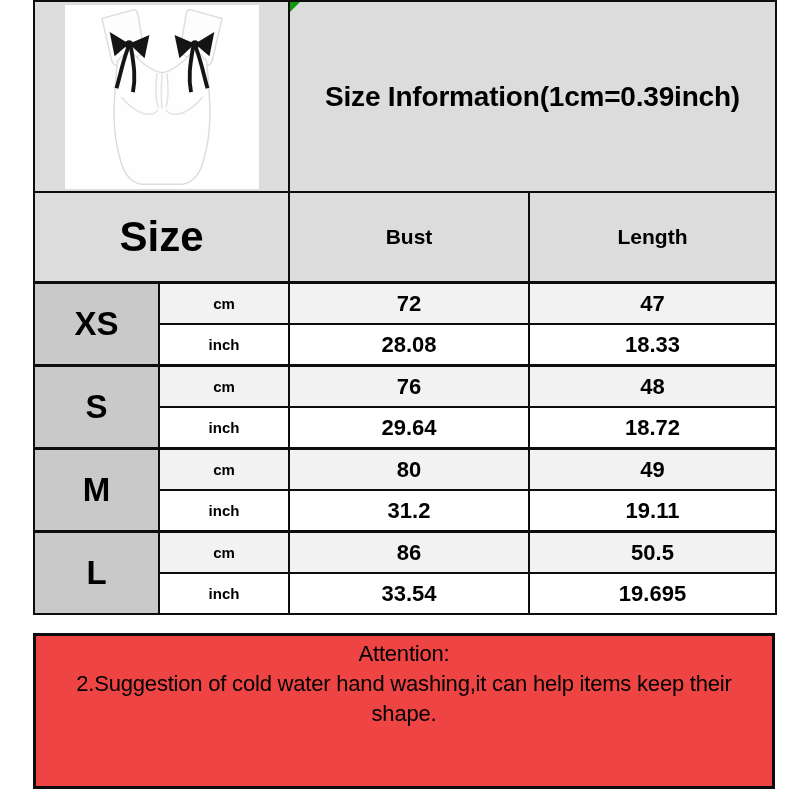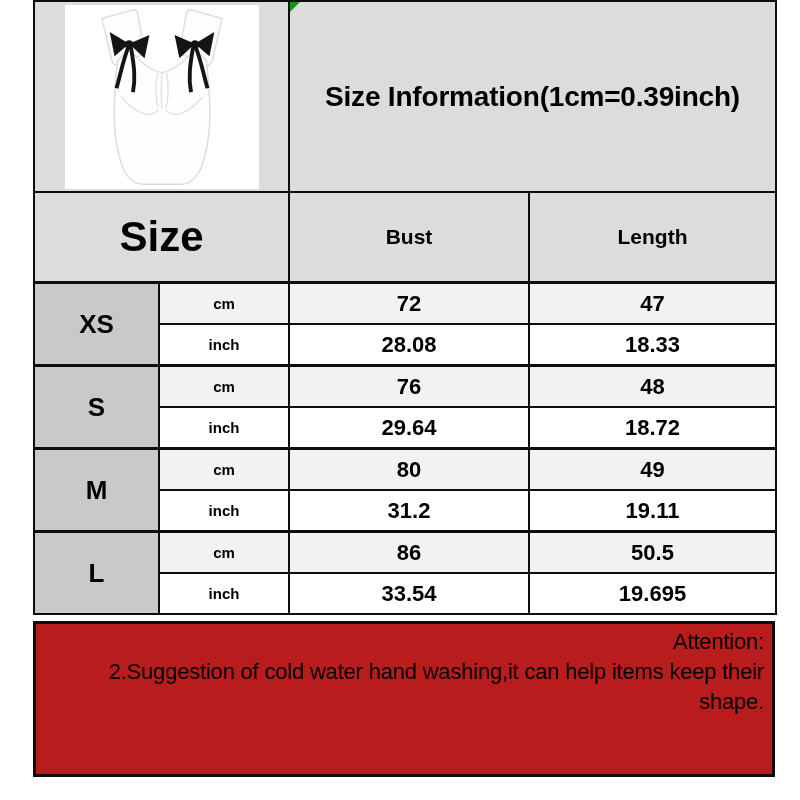--- a/index.html
+++ b/index.html
@@ -22,29 +22,29 @@
   .title-text { font-weight:bold; font-size:28px; letter-spacing:-0.2px; }
   .corner-tri { position:absolute; left:0; top:0; width:0; height:0;
                 border-top:10px solid #0a9a0a; border-right:10px solid transparent; }
 
   tr.header-row td { height:88px; border-bottom-width:3px; background:#dcdcdc; font-weight:bold; }
   td.hsize { font-size:42px; }
   td.hbust, td.hlength { font-size:21px; }
 
   tr.data td { height:39px; }
   tr.group-start td { border-top-width:3px; }
-  td.size-label { background:#c9c9c9; font-weight:bold; font-size:26px; }
+  td.size-label { background:#c9c9c9; font-weight:bold; font-size:33px; }
   tr.cm-row td.unit, tr.cm-row td.val { background:#f2f2f2; }
   tr.inch-row td.unit, tr.inch-row td.val { background:#ffffff; }
   td.unit { font-weight:bold; font-size:15px; }
   td.val  { font-weight:700; font-size:22px; }
 
-  .attention { margin-top:6px; box-sizing:border-box; width:742px; height:156px;
-               border:3px solid #0d0d0d; background:#b91c1c; padding:3px 8px 0 8px;
-               font-size:22px; line-height:1.36; letter-spacing:-0.2px; text-align:right; }
+  .attention { margin-top:18px; box-sizing:border-box; width:742px; height:156px;
+               border:3px solid #0d0d0d; background:#ef4444; padding:3px 8px 0 8px;
+               font-size:22px; line-height:1.36; letter-spacing:-0.2px; text-align:center; }
   .attention div { margin:0; }
 
   svg .thin { fill:none; stroke:#e2e2e2; stroke-width:1.5; }
 </style>
 </head>
 <body>
 
 <div class="canvas">
   <div class="sheet">
 

